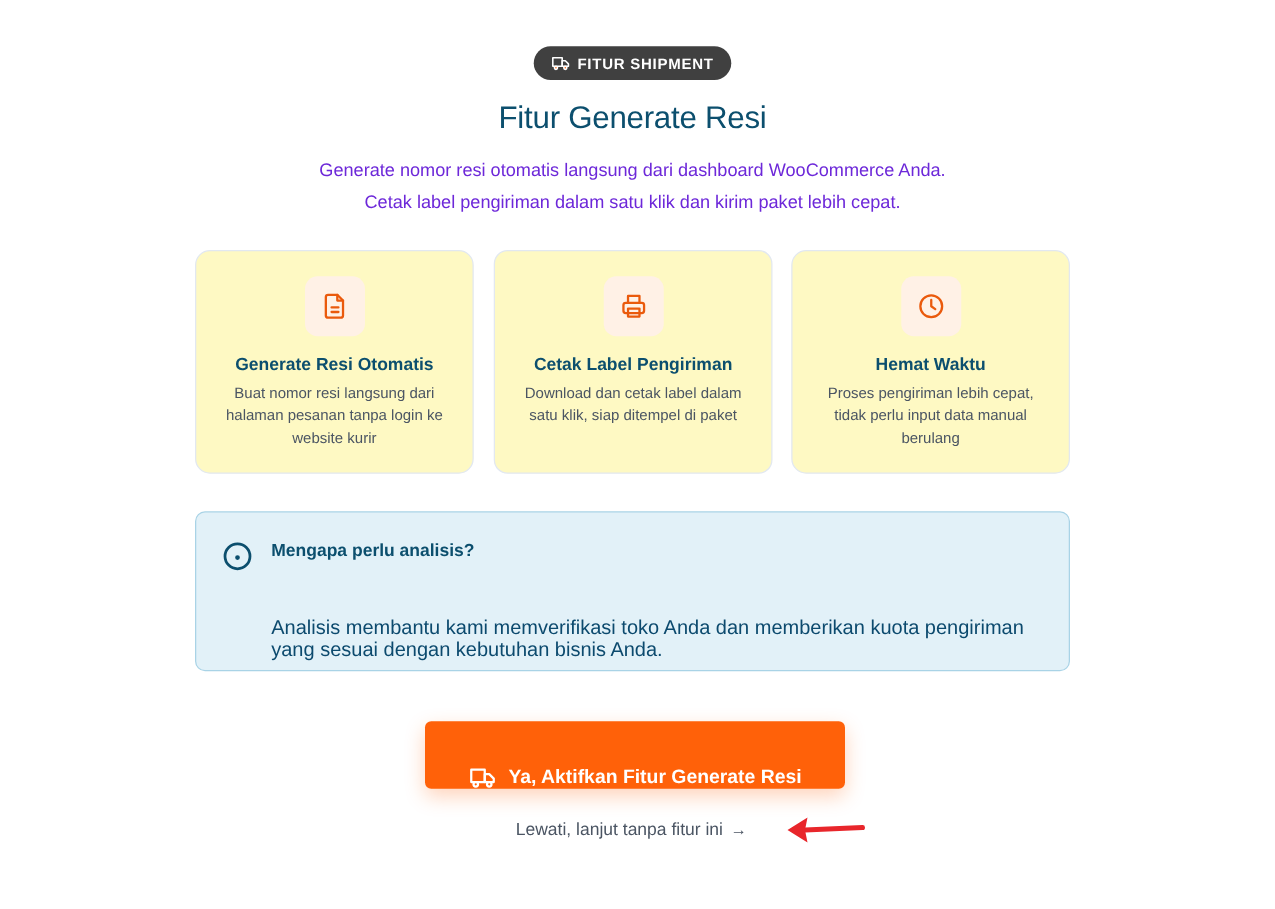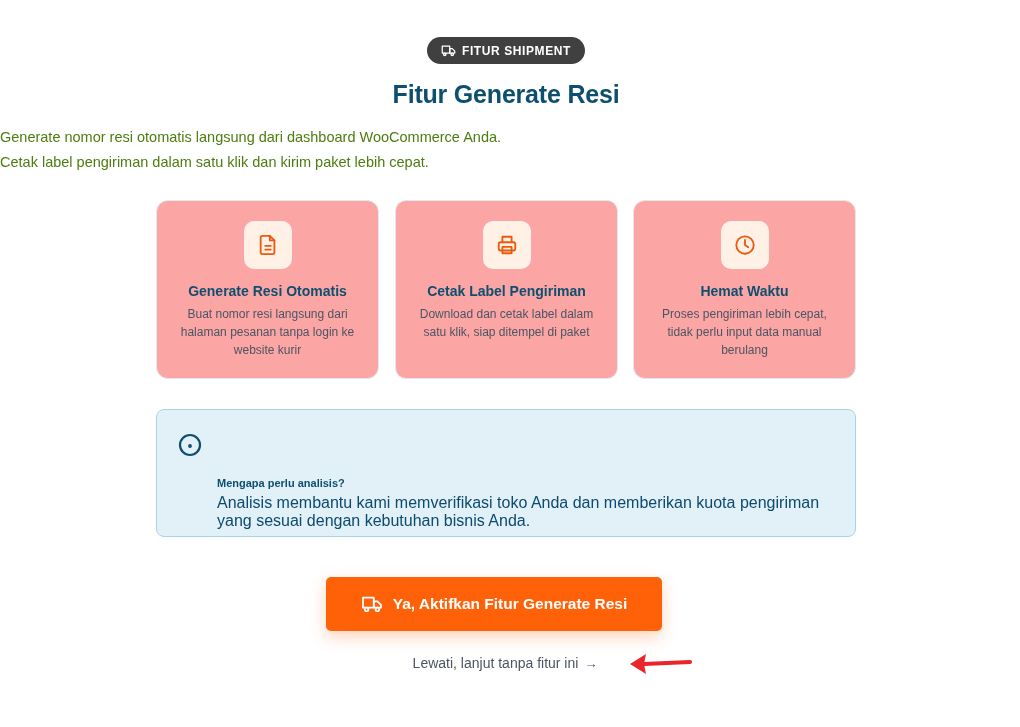--- a/index.html
+++ b/index.html
@@ -11,31 +11,31 @@
     .badge {
       position: absolute; left: 427px; top: 37px; width: 158px; height: 27px;
       background: #404040; color: #ffffff; border-radius: 14px;
       display: flex; align-items: center; justify-content: center; gap: 6px;
       font-size: 12px; font-weight: 700; letter-spacing: 0.6px;
     }
     .badge svg { width: 15px; height: 13px; }
 
     .title {
       position: absolute; left: 0; top: 80px; width: 1012px; text-align: center;
-      font-size: 25px; font-weight: 700; color: #0c4f6e; letter-spacing: -0.2px;
+      font-size: 25px; font-weight: 400; color: #0c4f6e; letter-spacing: -0.2px;
     }
     .subtitle {
-      position: absolute; left: 0; top: 125px; width: 1012px; text-align: left;
-      font-size: 14.5px; line-height: 25px; color: #4d7c0f;
+      position: absolute; left: 0; top: 125px; width: 1012px; text-align: center;
+      font-size: 14.5px; line-height: 25px; color: #6d28d9;
     }
 
     .cards { position: absolute; top: 200px; left: 156px; width: 700px; height: 179px; }
     .card {
       position: absolute; top: 0; width: 223px; height: 179px;
-      border: 1px solid #e2e8f0; border-radius: 12px; background: #fca5a5;
+      border: 1px solid #e2e8f0; border-radius: 12px; background: #fef9c3;
       text-align: center;
     }
     .card .icon-box {
       position: absolute; left: 50%; top: 20px; width: 48px; height: 48px; margin-left: -24px;
       background: #fff1e6; border-radius: 10px;
       display: flex; align-items: center; justify-content: center;
     }
     .card .icon-box svg { width: 22px; height: 22px; }
     .card .card-title {
       position: absolute; left: 0; right: 0; top: 82px;
@@ -45,31 +45,31 @@
       position: absolute; left: 20px; right: 20px; top: 104px;
       font-size: 12px; line-height: 18px; color: #4b5563;
     }
 
     .info {
       position: absolute; left: 156px; top: 409px; width: 700px; height: 128px;
       background: #e2f1f8; border: 1px solid #a9d3e6; border-radius: 8px;
     }
     .info .info-icon { position: absolute; left: 21px; top: 23px; width: 24px; height: 24px; }
     .info .info-title {
-      position: absolute; left: 60px; top: 22px; font-size: 11px; font-weight: 700; color: #0c4f6e; margin-top: 45px;
+      position: absolute; left: 60px; top: 22px; font-size: 14px; font-weight: 700; color: #0c4f6e;
     }
     .info .info-text {
       position: absolute; left: 60px; top: 55px; width: 620px;
       font-size: 16px; line-height: 18px; color: #0c4a6e; margin-top: 29px;
     }
 
     .cta {
-      position: absolute; left: 326px; top: 577px; width: 336px; height: 54px;
+      position: absolute; left: 340px; top: 577px; width: 336px; height: 54px;
       background: #ff6109; color: #fff; border: none; border-radius: 5px;
-      display: flex; align-items: center; justify-content: center; gap: 10px;
+      display: flex; align-items: flex-end; justify-content: center; gap: 10px;
       font-size: 15.5px; font-weight: 700;
       box-shadow: 0 6px 16px rgba(255, 97, 9, 0.28);
       font-family: "Liberation Sans", sans-serif;
     }
     .cta svg { width: 22px; height: 18px; }
 
     .skip {
       position: absolute; left: 0; top: 655px; width: 1010px; text-align: center;
       font-size: 14px; color: #4b5563; cursor: pointer;
     }

